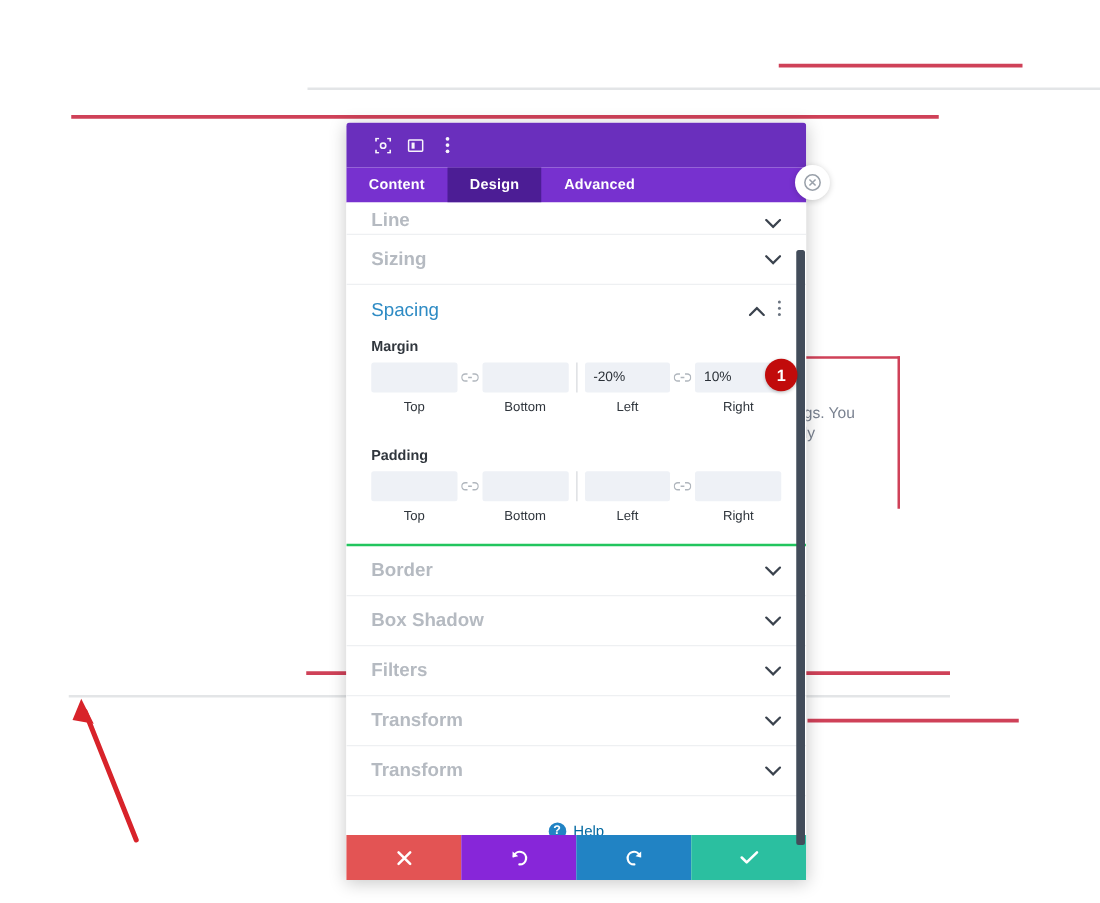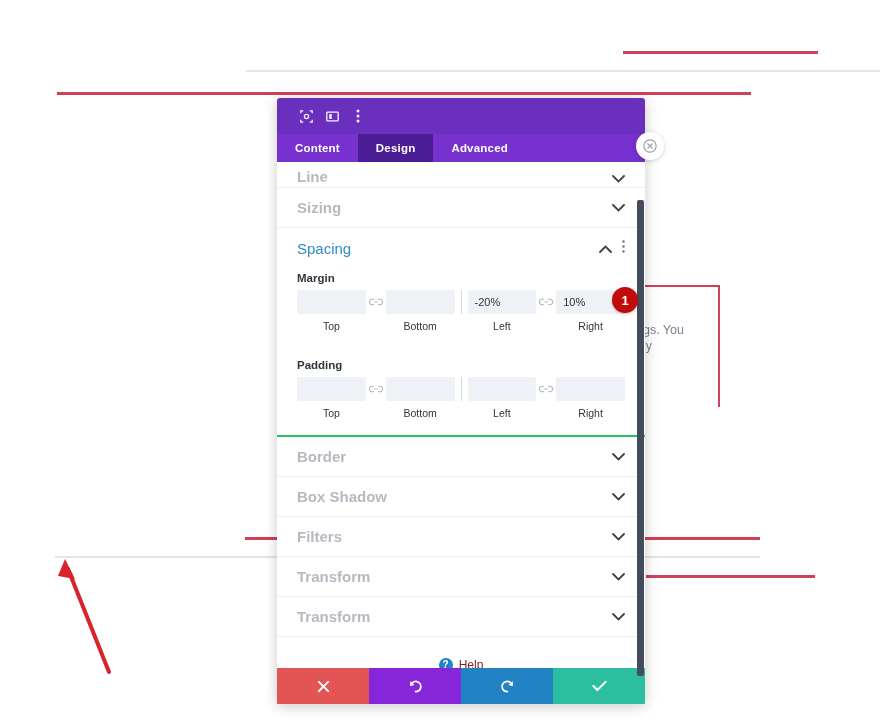--- a/index.html
+++ b/index.html
@@ -141,21 +141,21 @@
     display: flex; align-items: center; justify-content: center;
     gap: 6px;
   }
   .help-badge {
     width: 14px; height: 14px; border-radius: 50%;
     background: #2183c4; color: #fff;
     font-size: 10px; font-weight: bold;
     display: flex; align-items: center; justify-content: center;
     line-height: 1;
   }
-  .help-text { font-size: 12px; color: #7f1d1d; }
+  .help-text { font-size: 12px; color: #0369a1; }
 
   .footer {
     position: absolute; left: 0; right: 0; bottom: 0;
     height: 36px; display: flex;
   }
   .fbtn {
     flex: 1; display: flex; align-items: center; justify-content: center;
     color: #fff; font-size: 14px;
   }
   .fbtn.close  { background: #e35454; }

